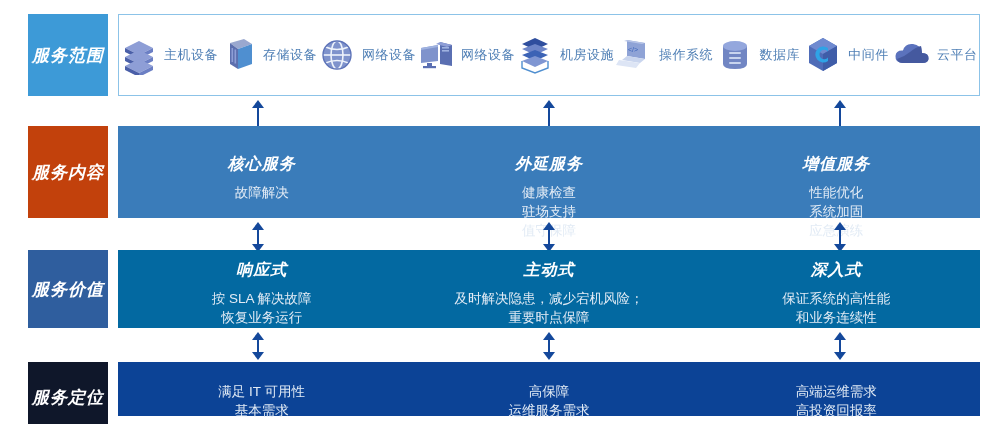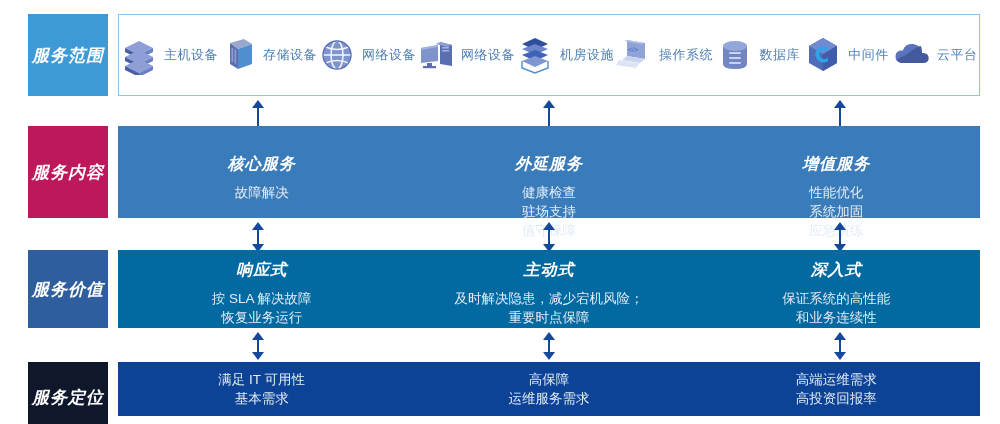--- a/index.html
+++ b/index.html
@@ -49,21 +49,21 @@
   
   .col-title{
     font-size:16px;font-weight:bold;font-style:italic;color:#ffffff;
     letter-spacing:1px;white-space:nowrap;
   }
   .col-lines{
     margin-top:8px;text-align:center;
     font-size:13.5px;color:#e2ebf5;line-height:19px;
     white-space:nowrap;
   }
-  .col-lines.plain{margin-top:0;}
+  .col-lines.plain{margin-top:12px;}
   .col-lines div{white-space:nowrap;}
 
   
   .arrow{position:absolute;width:14px;}
   .arrow .shaft{
     position:absolute;left:6px;width:2px;background:#14489b;
   }
   .arrow .head{
     position:absolute;left:1px;width:0;height:0;
     border-left:6px solid transparent;border-right:6px solid transparent;
@@ -209,21 +209,21 @@
   </div>
   <div class="arrow" style="top:100px;height:26px;left:542px;">
     <div class="head up" style="border-bottom-color: rgb(20, 72, 155);"></div>
     <div class="shaft" style="top: 7px; height: 19px; background: rgb(20, 72, 155);"></div>
   </div>
   <div class="arrow" style="top:100px;height:26px;left:833px;">
     <div class="head up" style="border-bottom-color: rgb(20, 72, 155);"></div>
     <div class="shaft" style="top: 7px; height: 19px; background: rgb(20, 72, 155);"></div>
   </div>
 
-  <div class="row-label" id="label1" style="top: 126px; height: 92px; background: #be185d;">
+  <div class="row-label" id="label1" style="top: 126px; height: 92px; background: #c2410c;">
     <span>服务内容</span>
   </div>
 
   <div class="panel" id="panel1" style="top: 126px; height: 92px; padding-top: 14px; background: rgb(58, 124, 186);">
     <div class="cols" id="content-cols" style="position:static;padding-top:14px;height:92px;">
         <div class="col">
           <div class="col-title">核心服务</div>
           <div class="col-lines">
             <div>故障解决</div>
           </div>

